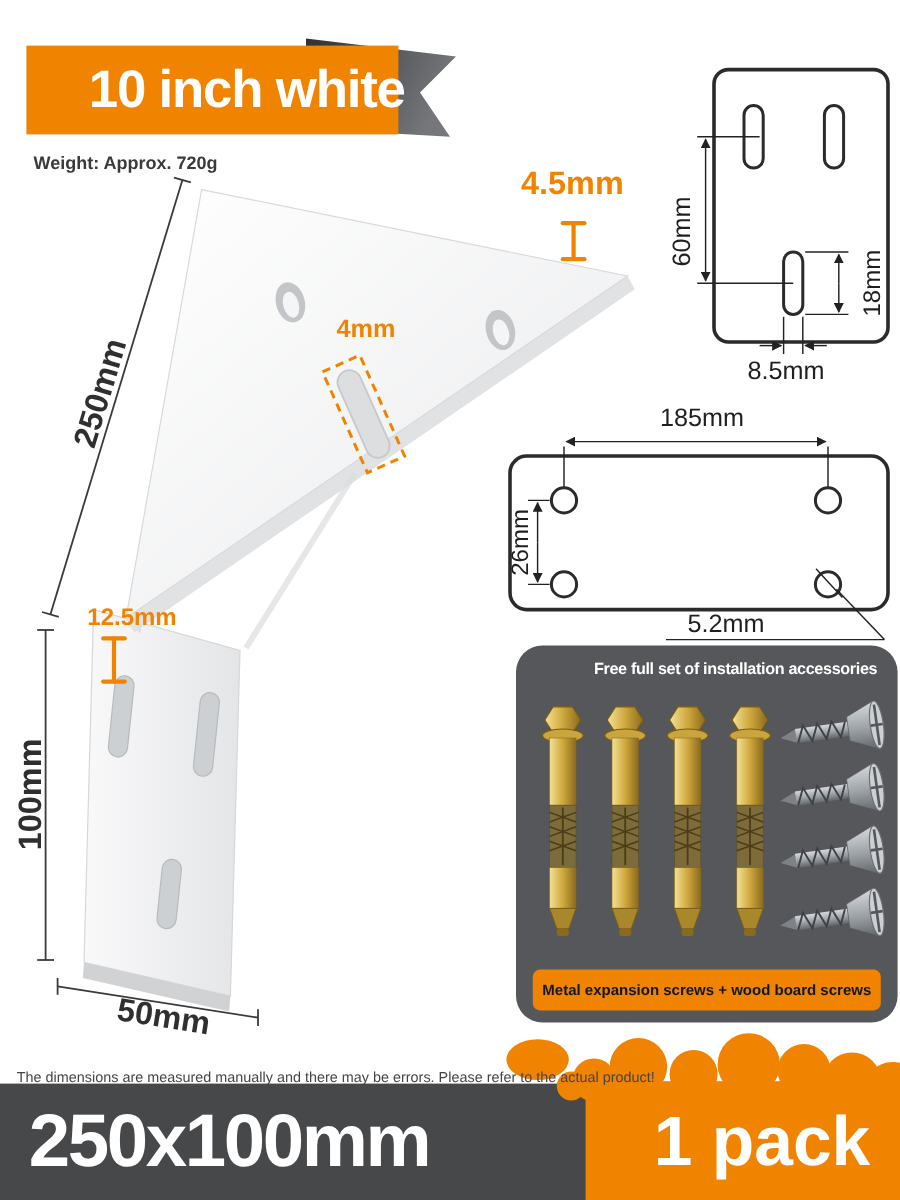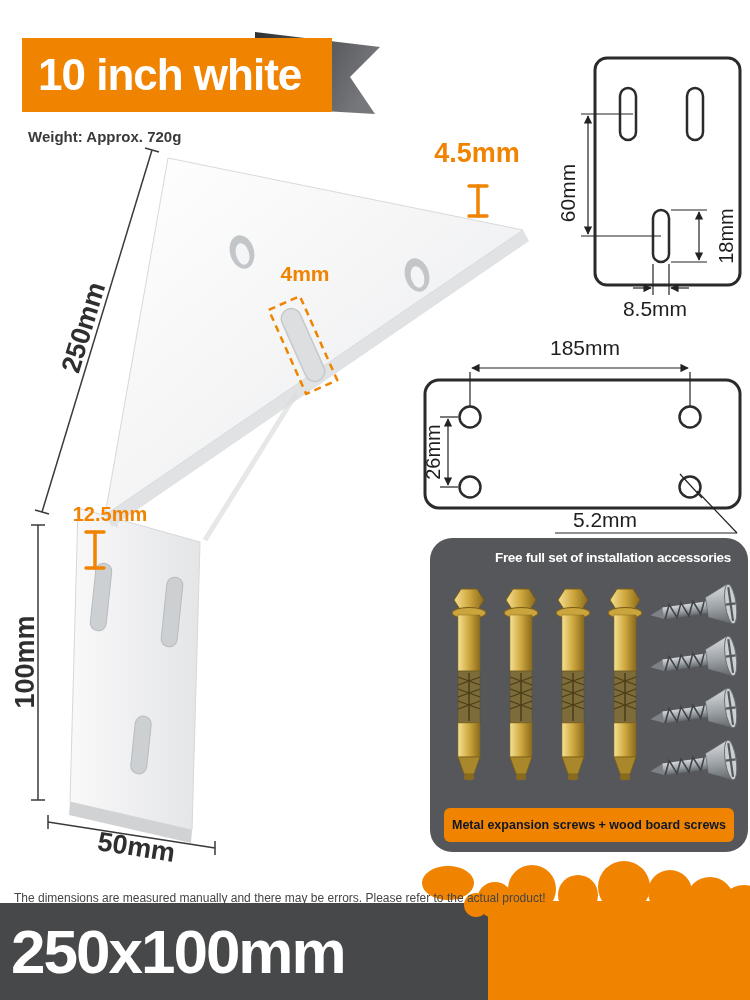--- a/index.html
+++ b/index.html
@@ -3,38 +3,38 @@
 <meta charset="utf-8">
 <style>
   html,body{margin:0;padding:0;background:#fff;}
   .page{position:relative;width:750px;height:1000px;background:#ffffff;overflow:hidden;
         font-family:"Liberation Sans",sans-serif;}
   .abs{position:absolute;}
   
   .ribbon-svg{left:250px;top:22px;z-index:1;}
   .title-banner{left:22px;top:38px;width:310px;height:74px;background:#f08300;z-index:2;}
   .title-banner span{display:block;line-height:74px;padding-left:16px;font-size:44px;font-weight:bold;
-        color:#fff;letter-spacing:-1px;white-space:nowrap;}
+        color:#fff;letter-spacing:-1px;white-space:nowrap;margin-left:36px;}
   .weight{left:28px;top:128px;font-size:15px;font-weight:bold;color:#3a3a3a;z-index:2;}
   
   .bracket-svg{left:0;top:140px;z-index:1;}
   .plate1-svg{left:545px;top:45px;z-index:1;}
   .plate2-svg{left:400px;top:328px;z-index:1;}
   
   .panel{left:430px;top:538px;width:318px;height:314px;background:#56575a;border-radius:22px;z-index:2;}
   .panel-title{position:absolute;left:0;right:0;top:12px;text-align:center;color:#fff;
         font-size:13.5px;font-weight:bold;letter-spacing:-0.3px;padding-left:48px;}
   .screws-svg{position:absolute;left:6px;top:40px;}
   .panel-caption{position:absolute;left:14px;right:14px;bottom:10px;height:34px;background:#f08300;
         border-radius:6px;color:#0f172a;font-size:12.5px;font-weight:bold;text-align:center;line-height:34px;
         white-space:nowrap;}
   
   .disclaimer{left:14px;top:879px;font-size:12px;color:#454545;z-index:6;margin-top:12px;}
   .banner{left:0;top:903px;width:750px;height:97px;background:#47484a;z-index:4;}
-  .size-label{display:block;line-height:97px;padding-left:11px;font-size:62px;font-weight:bold;
+  .size-label{display:block;line-height:97px;padding-left:24px;font-size:62px;font-weight:bold;
         color:#fff;letter-spacing:-2px;white-space:nowrap;}
   .blobs-svg{left:410px;top:845px;z-index:5;}
   .pack-label{left:520px;top:903px;width:230px;height:97px;line-height:97px;text-align:center;
         font-size:58px;font-weight:bold;color:#fff;z-index:6;}
   text{font-family:"Liberation Sans",sans-serif;}
   .dim-t{fill:#2f2f2f;font-weight:bold;}
   .dim-s{fill:#1f1f1f;}
   .orange-t{fill:#f08300;font-weight:bold;}
 </style>
 </head>
@@ -235,14 +235,15 @@
         <circle cx="122" cy="44" r="24"></circle>
         <circle cx="168" cy="50" r="20"></circle>
       <circle cx="214" cy="42" r="26"></circle>
         <circle cx="260" cy="47" r="22"></circle>
         <circle cx="300" cy="56" r="24"></circle>
       <circle cx="334" cy="66" r="26"></circle>
       <ellipse cx="38" cy="38" rx="26" ry="17"></ellipse>
         <circle cx="66" cy="60" r="12"></circle>
     </g>
   </svg>
+  <div class="abs pack-label">1 pack</div>
 
 </div>
 
 </body></html>

